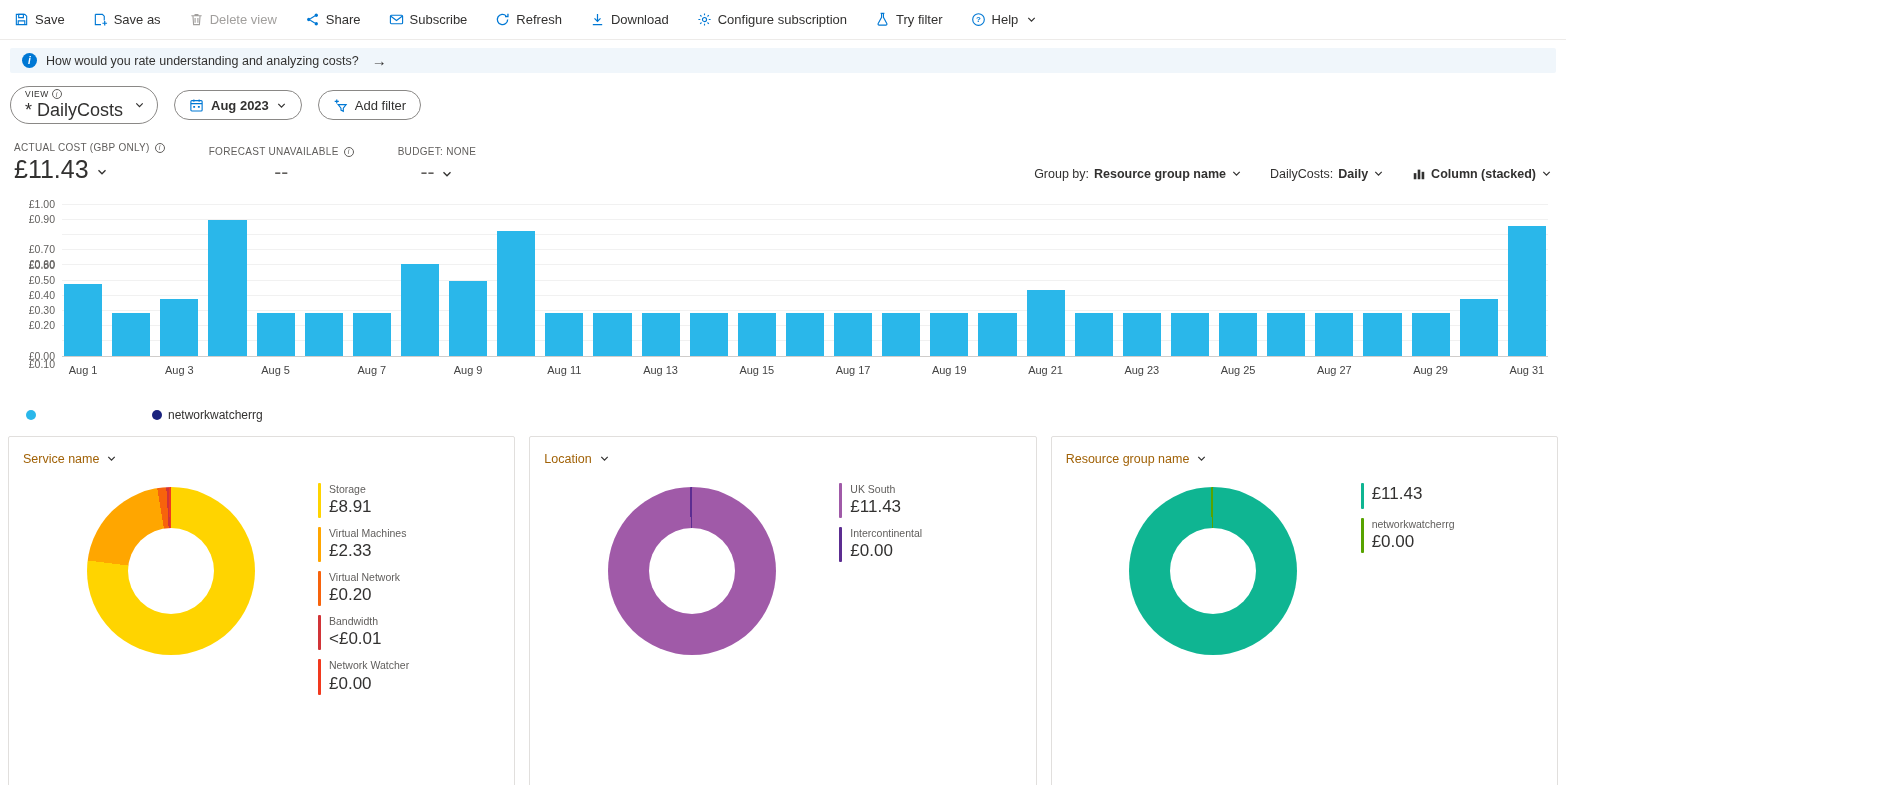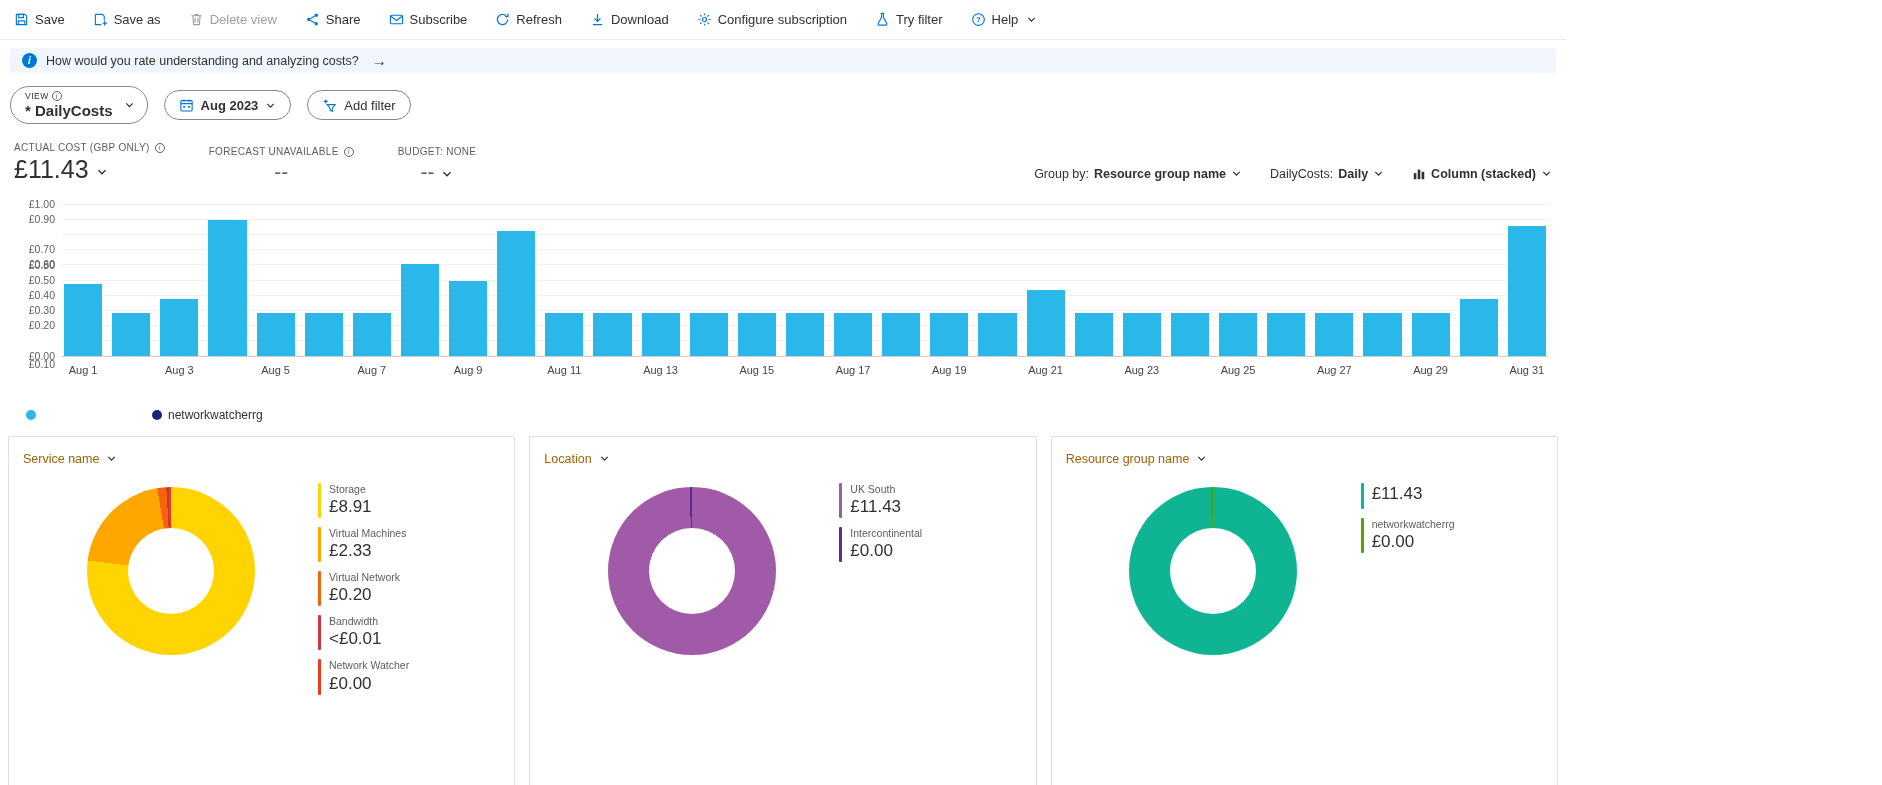--- a/index.html
+++ b/index.html
@@ -27,21 +27,21 @@
 
   
   .filterbar{display:flex;align-items:center;gap:16px;margin:13px 10px 0}
   .pill{display:inline-flex;align-items:center;gap:7px;border:1px solid #8a8886;border-radius:16px;
     padding:0 14px;height:30px;font-size:13px;background:#fff;cursor:pointer;white-space:nowrap}
   .pill b{font-weight:bold}
   .pill .chev{color:#323130}
   .view-pill{height:38px;border-radius:19px;position:relative;flex-direction:column;align-items:flex-start;
     justify-content:center;gap:1px;padding-right:34px;min-width:128px}
   .view-top{font-size:8.5px;letter-spacing:.5px;color:#323130;display:flex;gap:3px;align-items:center}
-  .view-bottom{font-size:15px;font-weight:bold}
+  .view-bottom{font-size:18px;font-weight:normal}
   .view-chev{position:absolute;right:12px;top:50%;transform:translateY(-50%);color:#323130}
   .mini-info{width:10px;height:10px;border:1px solid #605e5c;border-radius:50%;font-size:7px;
     display:inline-flex;align-items:center;justify-content:center;color:#605e5c;font-style:italic;flex:none}
 
   
   .kpi-row{display:flex;align-items:flex-end;margin:18px 14px 0;gap:44px}
   .kpi{display:flex;flex-direction:column;gap:3px}
   .kpi-label{font-size:10px;letter-spacing:.3px;color:#605e5c;display:flex;align-items:center;gap:5px;white-space:nowrap}
   .kpi-value{font-size:25px;color:#323130;display:flex;align-items:center;gap:7px;line-height:1.1}
   .kpi-value .chev{color:#323130;margin-top:4px}

